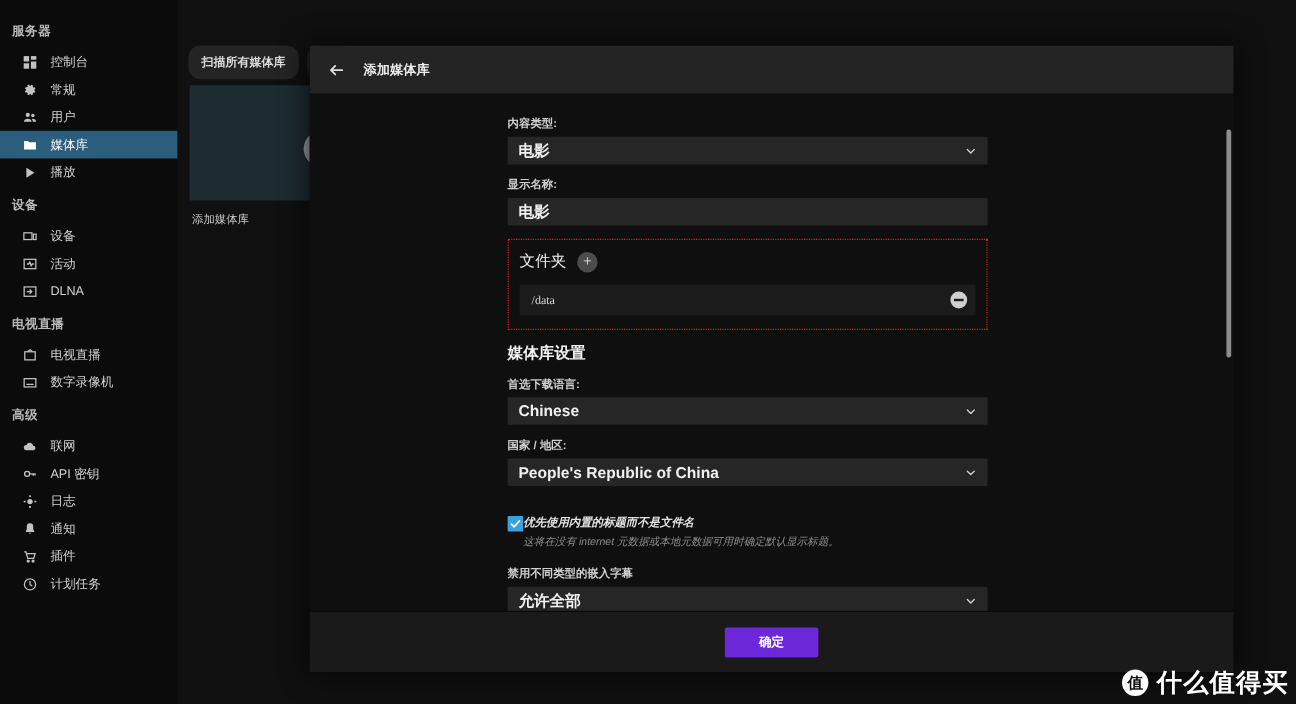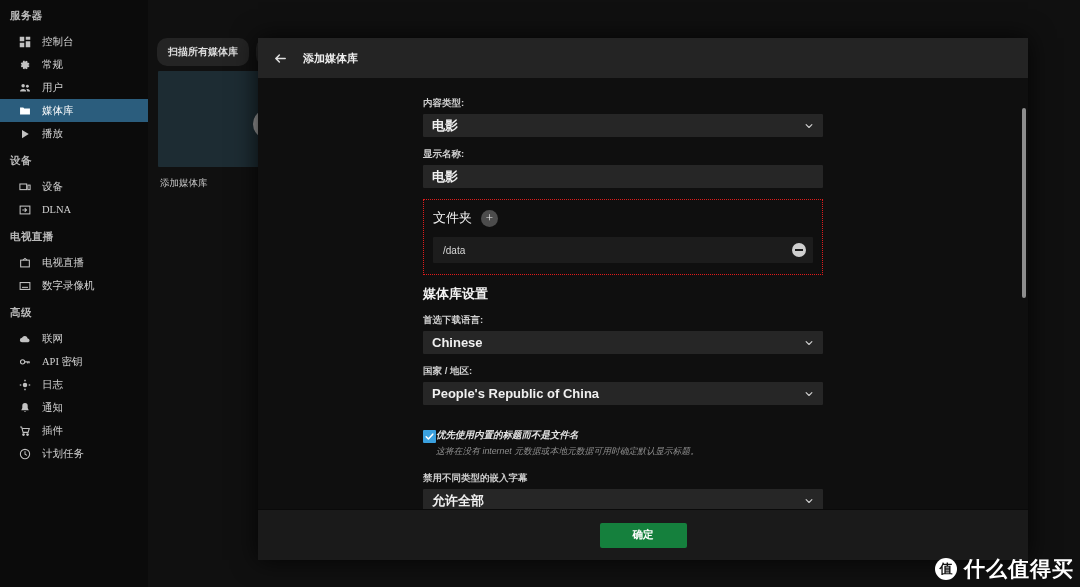--- a/index.html
+++ b/index.html
@@ -9,29 +9,29 @@
     font-family:"Liberation Sans","DejaVu Sans",sans-serif;
     color:#e8e8e8; overflow:hidden; position:relative;
   }
 
   
   #app { position:absolute; inset:0; background:#101010; }
 
   
   #sidebar {
     position:absolute; left:0; top:0; width:148px; height:587px;
-    background:#0b0b0b; 
+    background:#0b0b0b; padding-top:10px;
   }
   .nav-head {
     font-size:10.5px; color:#b9b9b9; font-weight:bold;
     padding:9px 0 7px 10px; letter-spacing:.4px;
   }
   .nav-item {
     display:flex; align-items:center; height:23px;
-    padding-left:18px; gap:11px; cursor:pointer;font-family:Liberation Serif, serif;
+    padding-left:18px; gap:11px; cursor:pointer;
   }
   .nav-item.active { background:#2b5d7d; }
   .nav-ico {
     width:13px; height:13px; flex:none; color:#c2c2c2;
     display:flex; align-items:center; justify-content:center;
   }
   .nav-ico svg { width:12px; height:12px; display:block; }
   .nav-lbl { font-size:10.5px; color:#d2d2d2; white-space:nowrap; }
   .nav-item.active .nav-lbl { color:#fff; }
   .nav-item.active .nav-ico { color:#fff; }
@@ -121,21 +121,21 @@
   }
   #folders-title-row { display:flex; align-items:center; gap:9px; margin-bottom:10px;font-family:Liberation Serif, serif; }
   #folders-title { font-size:13px; color:#f2f2f2; }
   #add-folder-btn {
     width:17px; height:17px; border-radius:50%; background:#4c4c4c;
     color:#e6e6e6; font-size:13px; line-height:16px; text-align:center;
     cursor:pointer; font-weight:300;
   }
   .folder-row {
     height:26px; background:#1c1c1c; display:flex; align-items:center;
-    justify-content:space-between; padding:0 7px 0 10px; border-radius:1px;
+    justify-content:space-between; padding:0 7px 0 10px; border-radius:1px;font-family:Liberation Serif, serif;
   }
   .folder-path { font-size:10px; color:#d8d8d8; }
   .folder-remove {
     width:14px; height:14px; border-radius:50%; background:#cfcfcf;
     position:relative; cursor:pointer; flex:none;
   }
   .folder-remove:after {
     content:""; position:absolute; left:3px; top:6px; width:8px; height:2px;
     background:#1c1c1c;
   }
@@ -156,21 +156,21 @@
 
   .fld-sub { margin-top:14px; }
 
   
   #modal-foot {
     height:51px; background:#1a1a1a; flex:none;
     display:flex; align-items:center; justify-content:center;
     border-top:1px solid #0a0a0a;
   }
   #ok-btn {
-    width:87px; height:25px; background:#15803d; border:none; border-radius:2px;
+    width:78px; height:25px; background:#6d28d9; border:none; border-radius:2px;
     color:#fff; font-size:10.5px; font-weight:bold; cursor:pointer;
     font-family:inherit;
   }
 
   
   #sbar {
     position:absolute; right:2px; top:0; width:4px; height:100%;
   }
   #sthumb {
     position:absolute; left:0; top:30px; width:4px; height:190px;
@@ -247,20 +247,29 @@
 
     <div class="nav-head">设备</div>
     <div class="nav-item">
       <span class="nav-ico">
           <svg viewBox="0 0 16 16" fill="none" stroke="currentColor" stroke-width="1.4">
             <rect x="1.2" y="4" width="9" height="7.5"></rect>
             <rect x="11.8" y="5.5" width="3" height="6"></rect>
           </svg>
         </span>
       <span class="nav-lbl">设备</span>
+    </div>
+    <div class="nav-item">
+      <span class="nav-ico">
+          <svg viewBox="0 0 16 16" fill="none" stroke="currentColor" stroke-width="1.4">
+            <rect x="1.5" y="2.8" width="13" height="10.4"></rect>
+            <path d="M4.5 8h2l1.3-2.2L9.3 10l1.2-2h1.7"></path>
+          </svg>
+        </span>
+      <span class="nav-lbl">活动</span>
     </div>
     <div class="nav-item">
       <span class="nav-ico">
           <svg viewBox="0 0 16 16" fill="none" stroke="currentColor" stroke-width="1.4">
             <rect x="1.5" y="2.8" width="13" height="10.4"></rect>
             <path d="M4.4 8h5.5M7.6 5.6 10 8l-2.4 2.4"></path>
           </svg>
         </span>
       <span class="nav-lbl">DLNA</span>
     </div>

